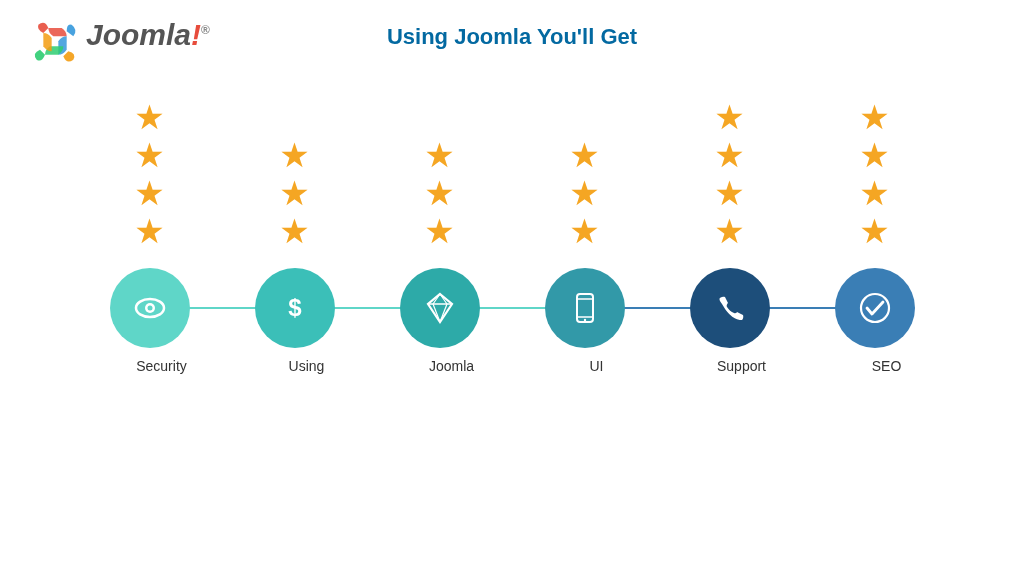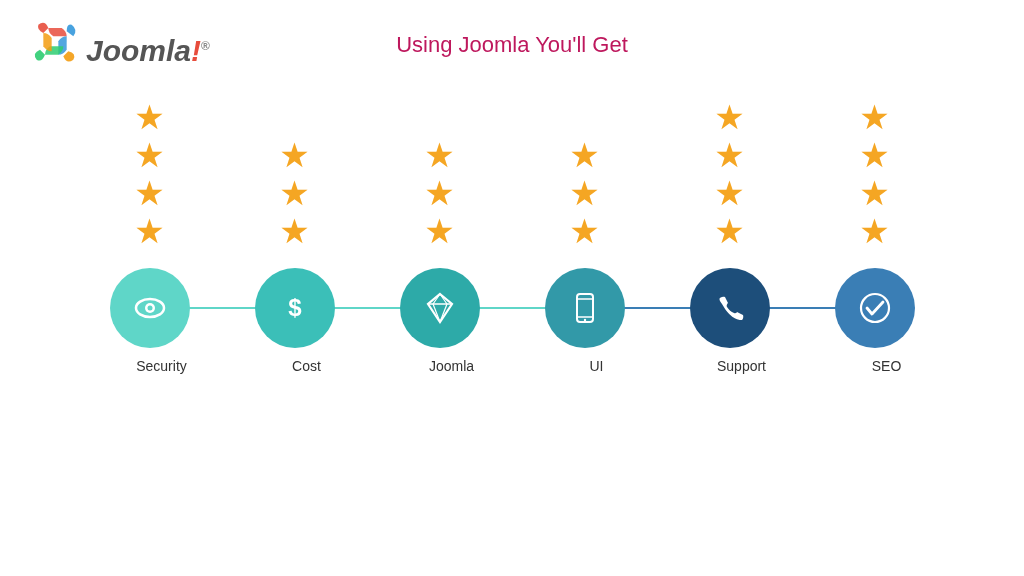--- a/index.html
+++ b/index.html
@@ -12,39 +12,39 @@
       overflow: hidden;
       position: relative;
     }
 
     
     .logo-area {
       position: absolute;
       top: 18px;
       left: 30px;
       display: flex;
-      align-items: flex-end;
+      align-items: flex-start;
       gap: 6px;
     }
 
     .joomla-symbol {
       width: 50px;
       height: 50px;
     }
 
     
     .page-title {
       position: absolute;
-      top: 32px;
+      top: 24px;
       left: 0;
       right: 0;
       text-align: center;
       font-size: 22px;
-      font-weight: normal;
-      color: #be185d;
+      font-weight: bold;
+      color: #0369a1;
     }
 
     .star-column {
       display: flex;
       flex-direction: column;
       align-items: center;
       gap: 4px;
       width: 145px;
     }
 
@@ -185,21 +185,21 @@
       </div>
       <div class="icon-label">Security</div>
     </div>
 
     <div class="icon-item col-cost">
       <div class="icon-circle">
         <svg viewBox="0 0 36 36" xmlns="http://www.w3.org/2000/svg">
           <text x="18" y="26" text-anchor="middle" font-size="24" font-weight="bold" fill="white" font-family="Arial">$</text>
         </svg>
       </div>
-      <div class="icon-label">Cost</div>
+      <div class="icon-label">Using</div>
     </div>
 
     <div class="icon-item col-design">
       <div class="icon-circle">
         <svg viewBox="0 0 36 36" xmlns="http://www.w3.org/2000/svg">
 
           <polygon points="18,4 30,14 18,32 6,14" fill="none" stroke="white" stroke-width="2.2"></polygon>
           <line x1="6" y1="14" x2="30" y2="14" stroke="white" stroke-width="1.5"></line>
           <line x1="11" y1="14" x2="18" y2="4" stroke="white" stroke-width="1.2"></line>
           <line x1="25" y1="14" x2="18" y2="4" stroke="white" stroke-width="1.2"></line>

